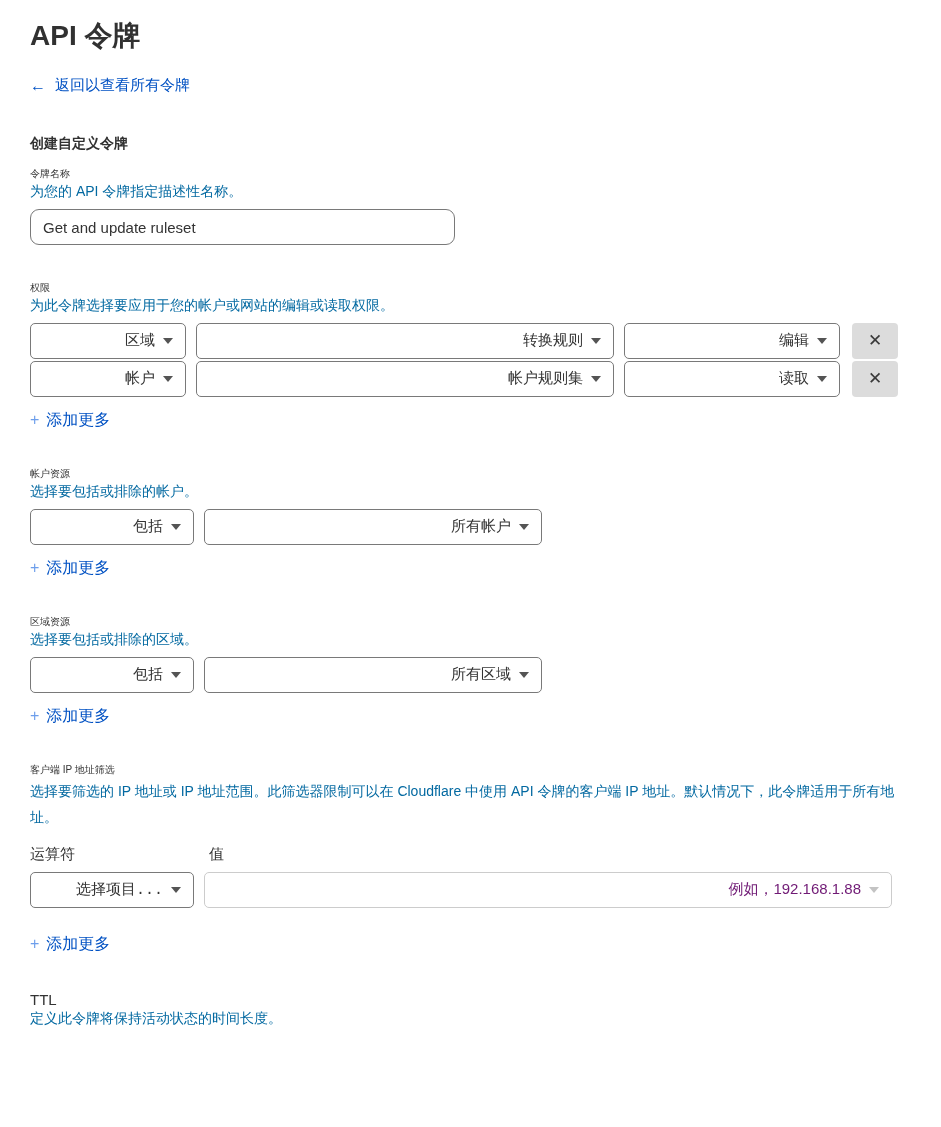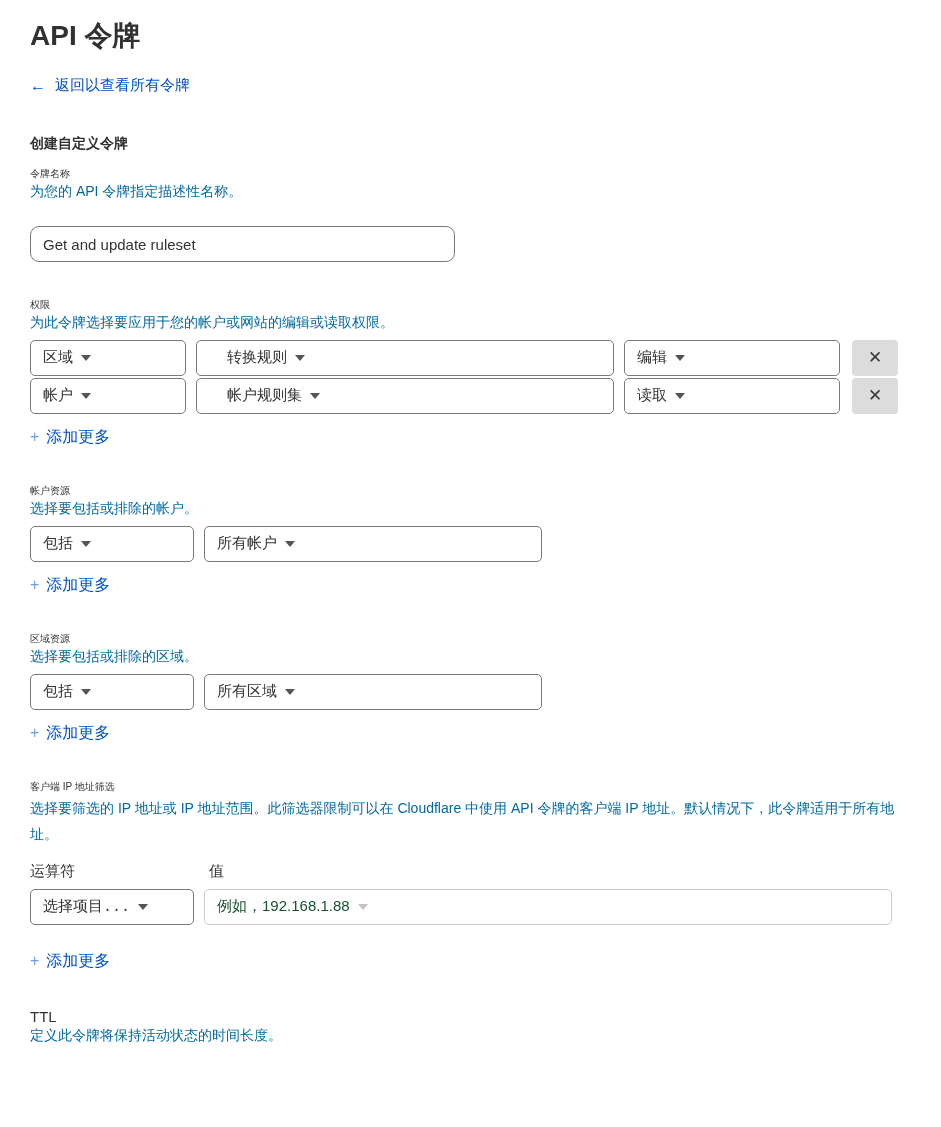--- a/index.html
+++ b/index.html
@@ -21,33 +21,33 @@
   .back-link .back-arrow { font-size: 16px; line-height: 1; }
 
   h2.form-heading { margin: 40px 0 0; font-size: 14px; font-weight: 700; color: #313131; }
 
   .section-label { margin-top: 36px; font-size: 10px; font-weight: 400; color: #333; }
   .section-label.first { margin-top: 14px; }
   .help { margin: 1px 0 0; font-size: 14px; color: #0369a1; line-height: 1.35; }
   .help.wide { max-width: 895px; line-height: 1.9; }
 
   .text-input {
-    margin-top: 25px; width: 425px; height: 36px;
+    margin-top: 8px; width: 425px; height: 36px;
     border: 1px solid #797979; border-radius: 9px;
     padding: 0 12px; font-size: 15px; color: #333;
     font-family: inherit; outline: none; display: block;
   }
 
   .row { display: flex; align-items: center; gap: 10px; margin-top: 8px; }
   .row + .row { margin-top: 2px; }
 
   .combo {
     height: 36px; border: 1px solid #797979; border-radius: 5px;
     background: #fff; display: flex; align-items: center;
-    justify-content: flex-start; padding: 0 12px;
+    justify-content: flex-end; padding: 0 12px;
     font-size: 15px; color: #333; cursor: pointer;
   }
   .caret {
     width: 0; height: 0; flex: none; margin-left: 8px;
     border-left: 5px solid transparent; border-right: 5px solid transparent;
     border-top: 6px solid #545454;
   }
   .w-scope    { width: 156px; }
   .w-resource { width: 418px; padding-left: 30px; }
   .w-access   { width: 216px; }
@@ -65,21 +65,21 @@
   .add-more {
     display: inline-flex; align-items: baseline; gap: 7px;
     margin-top: 13px; font-size: 16px; color: #0051c3;
     text-decoration: none; cursor: pointer;
   }
   .add-more .plus { color: #6d9eeb; }
 
   .dual-labels { display: flex; gap: 10px; margin-top: 14px; font-size: 15px; color: #333; }
   .dual-labels .l1 { width: 169px; }
 
-  .value-combo { border-color: #cccccc; color: #14532d; cursor: default; }
+  .value-combo { border-color: #cccccc; color: #701a75; cursor: default; }
   .value-combo .caret { border-top-color: #c3c3c3; }
 
   .ip-addmore { margin-top: 26px; }
 </style>
 </head>
 <body>
 
 <div class="page">
 
   <h1 class="page-title">API 令牌</h1>

